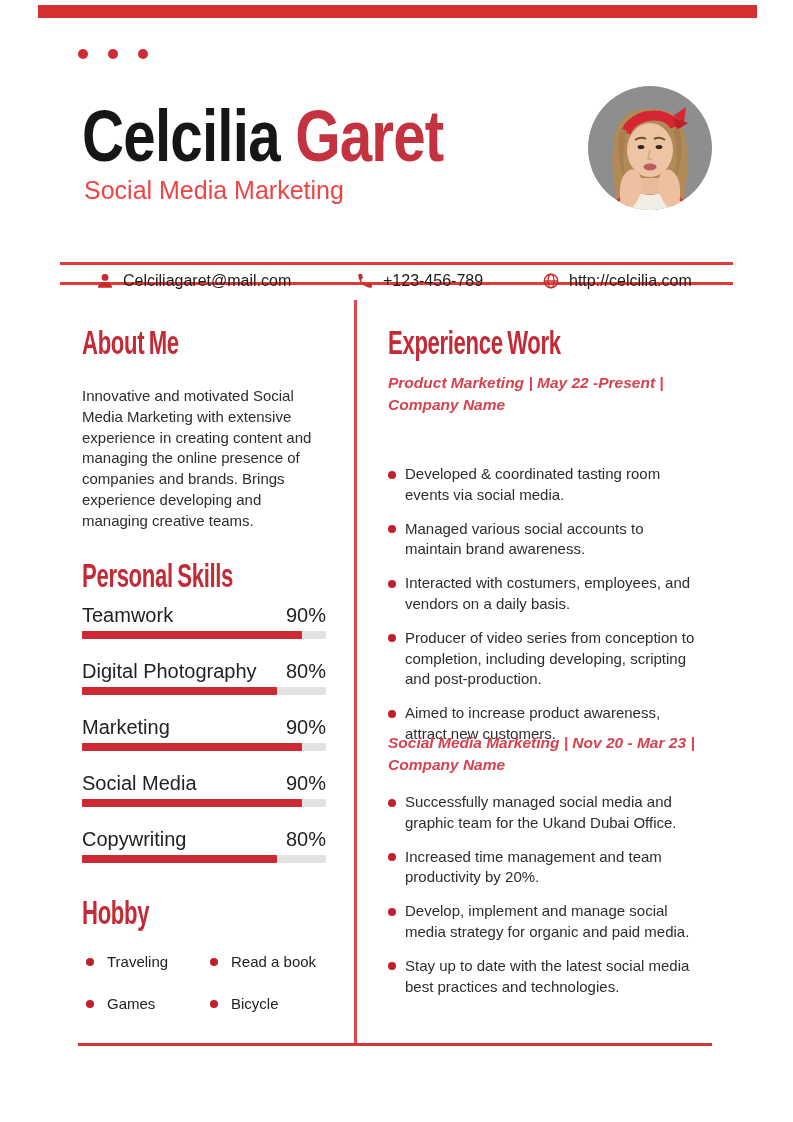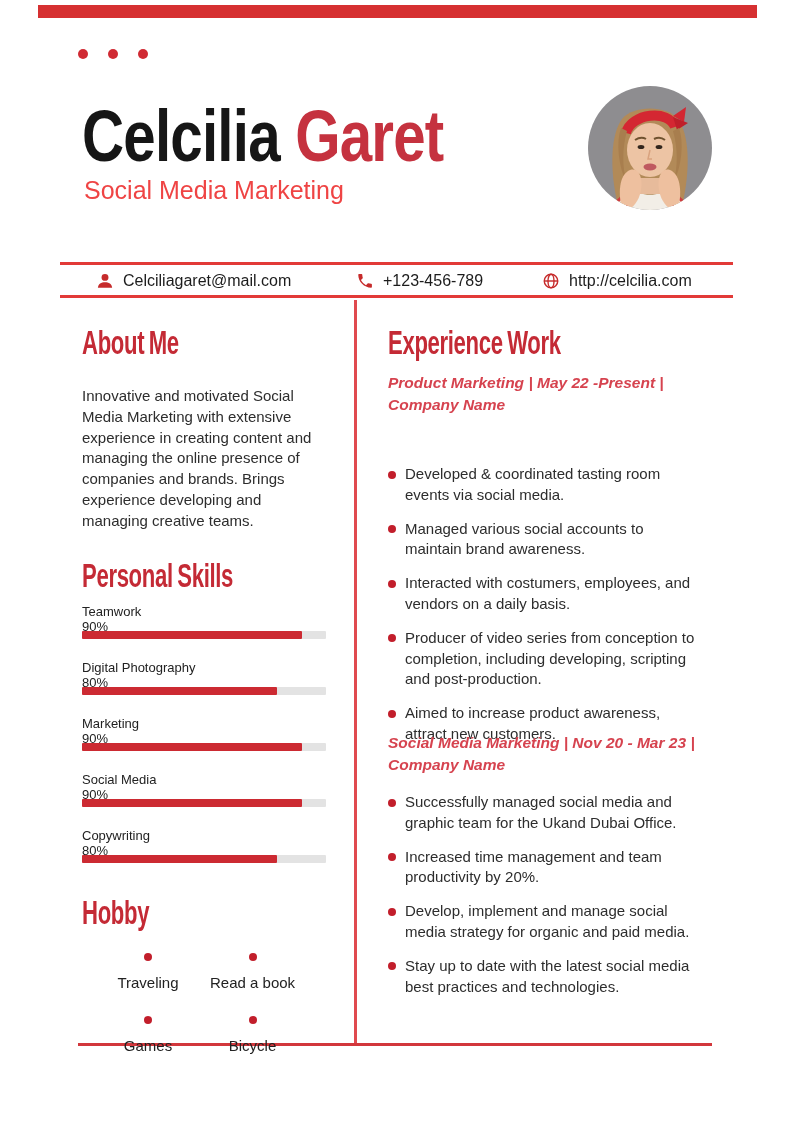--- a/index.html
+++ b/index.html
@@ -15,21 +15,21 @@
   .name{
     position:absolute;left:82px;top:100px;margin:0;font-size:72px;line-height:1;
     font-weight:bold;letter-spacing:-1px;color:#161616;white-space:nowrap;
     transform:scaleX(0.81);transform-origin:left top;
   }
   .name .last{color:#c5323f;}
   .subtitle{position:absolute;left:84px;top:176px;margin:0;font-size:25px;font-weight:normal;color:#ef4444;}
   .photo{position:absolute;left:588px;top:86px;width:124px;height:124px;}
   
   .contact-bar{
-    position:absolute;left:60px;top:262px;width:673px;height:36px;
+    position:absolute;left:60px;top:262px;width:673px;height:23px;
     border-top:3px solid #e23a38;border-bottom:3px solid #e23a38;box-sizing:border-box;
   }
   .contact-item{position:absolute;top:0;height:32px;display:flex;align-items:center;gap:9px;font-size:16px;color:#1c1c1c;}
   .ci-email{left:36px;} .ci-phone{left:296px;} .ci-web{left:482px;}
   .cicon{width:18px;height:18px;flex:0 0 auto;}
   
   .divider-v{position:absolute;left:354px;top:300px;width:3px;height:744px;background:#e04a4f;}
   .bottom-line{position:absolute;left:78px;top:1043px;width:634px;height:3px;background:#d2373c;}
   
   .h2{
@@ -39,26 +39,26 @@
   }
   .h-about{left:82px;top:323px;}
   .h-skills{left:82px;top:556px;}
   .h-hobby{left:82px;top:893px;}
   .h-exp{left:388px;top:323px;}
   
   .about-text{position:absolute;left:82px;top:371px;width:247px;font-size:15px;line-height:20.8px;color:#2d2d2d;}
   
   .skills{position:absolute;left:82px;top:604px;width:244px;}
   .skill-row{margin-bottom:21px;}
-  .skill-line{display:flex;justify-content:space-between;align-items:baseline;font-size:13px;color:#222;height:20px;flex-direction:column;}
+  .skill-line{display:flex;justify-content:space-between;align-items:baseline;font-size:20px;color:#222;height:20px;}
   .skill-track{margin-top:7px;width:244px;height:8px;background:#e3e3e3;border-radius:1px;}
   .skill-fill{height:8px;background:#cc2a32;border-radius:1px;width:0;}
   
   .hobby{position:absolute;left:86px;top:953px;display:grid;grid-template-columns:124px auto;row-gap:25px;}
-  .hobby-item{display:flex;align-items:center;gap:13px;font-size:15px;color:#222;flex-direction:column;}
+  .hobby-item{display:flex;align-items:center;gap:13px;font-size:15px;color:#222;}
   .rdot{width:8px;height:8px;border-radius:50%;background:#c21e2b;flex:0 0 auto;}
   
   .job-title{position:absolute;margin:0;font-size:15.5px;line-height:21.5px;font-style:italic;font-weight:bold;color:#d6434f;width:330px;}
   .jt1{left:388px;top:372px;}
   .jt2{left:388px;top:732px;}
   .bullets{position:absolute;left:388px;width:308px;margin:0;padding:0;list-style:none;}
   .bl1{top:429px;margin-top:35px;} .bl2{top:792px;}
   .bullets li{position:relative;padding-left:17px;margin-bottom:13px;font-size:15px;line-height:20.8px;color:#2d2d2d;}
   .bullets li .rdot{position:absolute;left:0;top:6.5px;}
 </style>

